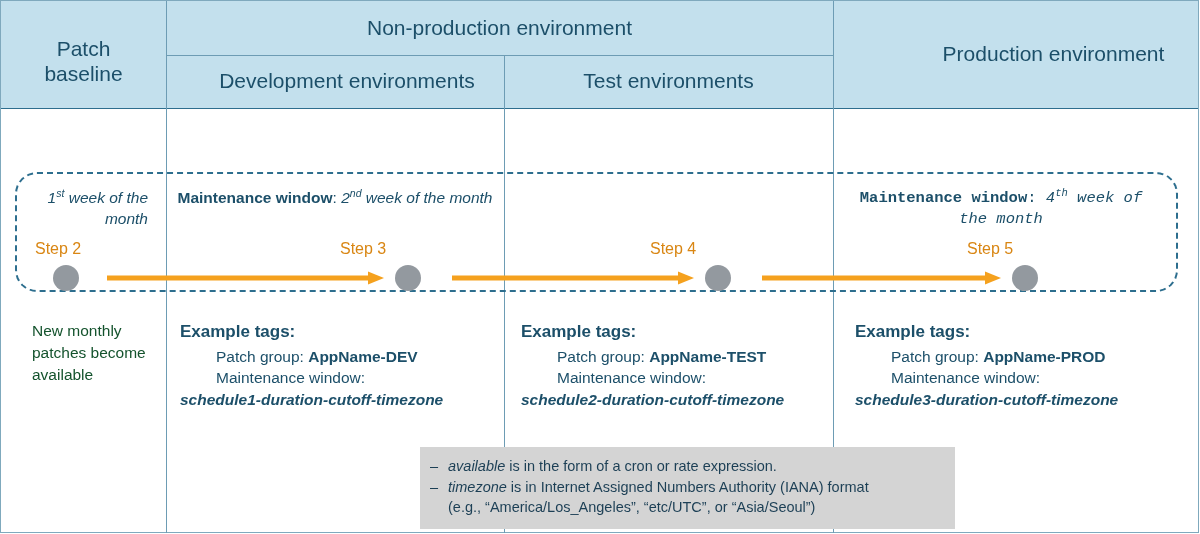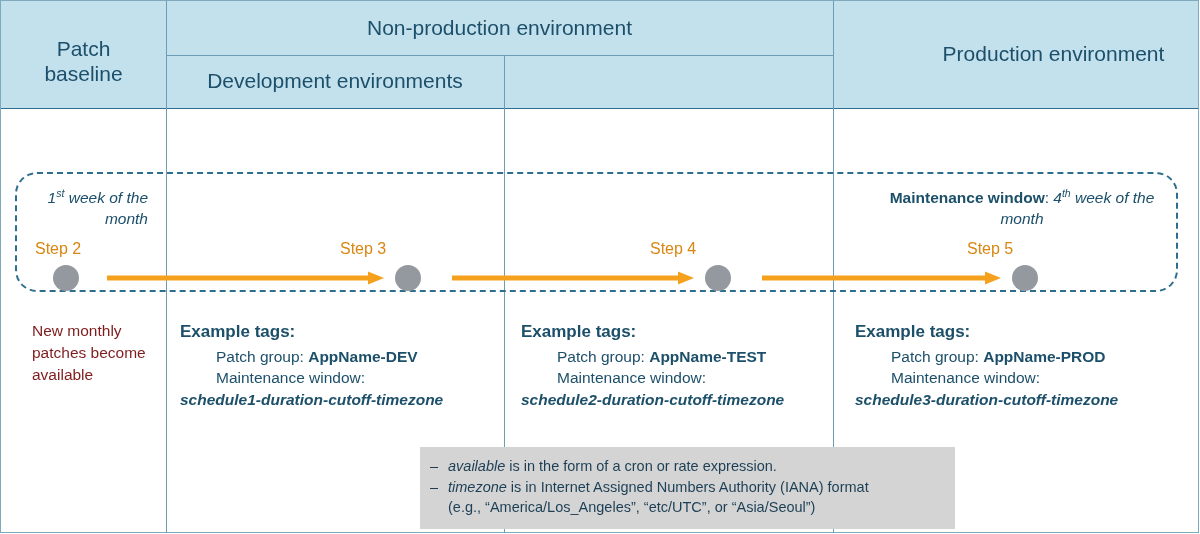--- a/index.html
+++ b/index.html
@@ -33,21 +33,21 @@
     display:flex;align-items:center;justify-content:center;
     text-align:center;
     color:#1c4f69;
     font-size:21px;
     font-weight:400;
     line-height:1.18;
     box-sizing:border-box;
   }
   .hdr-patch{left:1px;top:8px;width:165px;height:107px;font-size:21px;}
   .hdr-nonprod{left:166px;top:1px;width:667px;height:54px;font-size:21px;}
-  .hdr-dev{left:166px;top:55px;width:338px;height:53px;}
+  .hdr-dev{left:178px;top:55px;width:338px;height:53px;}
   .hdr-test{left:504px;top:55px;width:329px;height:53px;}
   .hdr-prod{left:833px;top:1px;width:441px;height:107px;}
 
   .hdr-vline{position:absolute;width:1px;background:#6d9cb4;}
   .hdr-hline{position:absolute;height:1px;background:#6d9cb4;}
 
   
   .col-div{position:absolute;width:1px;background:#6d9cb4;top:108px;height:425px;}
   .hdr-bottom{position:absolute;left:1px;top:108px;width:1197px;height:1px;background:#2d6e8e;}
 
@@ -77,36 +77,36 @@
     position:absolute;
     font-size:15.5px;line-height:1.35;color:#1c4f69;
     text-align:center;
   }
   .mw b{font-weight:700;}
   .mw i{font-style:italic;}
   .mw sup{font-size:0.68em;vertical-align:super;line-height:0;}
   .mw-1{left:28px;top:188px;width:120px;text-align:right;}
   .mw-2{left:176px;top:188px;width:318px;}
   .mw-3{left:514px;top:188px;width:312px;}
-  .mw-4{left:866px;top:188px;width:312px;}
+  .mw-4{left:845px;top:188px;width:312px;font-family:Liberation Mono, monospace;}
 
   
   .step-lbl{
     position:absolute;font-size:16px;color:#d98613;white-space:nowrap;
   }
   .dot{
     position:absolute;width:26px;height:26px;border-radius:50%;
     background:#93999f;
   }
   .oarrow{position:absolute;height:14px;}
 
   
   .baseline-text{
     position:absolute;left:32px;top:320px;width:130px;
-    font-size:15.5px;line-height:1.42;color:#7f1d1d;
+    font-size:15.5px;line-height:1.42;color:#14532d;
   }
   .tags{
     position:absolute;top:320px;
     font-size:15.5px;line-height:1.4;color:#1c4f69;
   }
   .tags .tg-head{font-weight:700;font-size:17px;margin-bottom:2px;}
   .tags .tg-line{white-space:nowrap;margin-left:36px;}
   .tags .tg-line b{font-weight:700;}
   .tags .tg-sched{font-weight:700;font-style:italic;white-space:nowrap;}
   .tags-dev{left:180px;width:330px;}
@@ -135,37 +135,41 @@
   <div class="hdr-band"></div>
 
   <div class="hdr-cell hdr-patch">
     <div>
       <div>Patch</div>
       <div>baseline</div>
     </div>
   </div>
   <div class="hdr-cell hdr-nonprod">Non-production environment</div>
   <div class="hdr-cell hdr-dev">Development environments</div>
+  <div class="hdr-cell hdr-test">Test environments</div>
   <div class="hdr-cell hdr-prod">Production environment</div>
 
   <div class="hdr-vline" style="left:166px;top:1px;height:107px;"></div>
   <div class="hdr-vline" style="left:504px;top:55px;height:53px;"></div>
   <div class="hdr-vline" style="left:833px;top:1px;height:107px;"></div>
   <div class="hdr-hline" style="left:166px;top:55px;width:667px;"></div>
   <div class="hdr-bottom"></div>
 
   <div class="col-div" style="left:166px;"></div>
   <div class="col-div" style="left:504px;"></div>
   <div class="col-div" style="left:833px;"></div>
 
 
   <div class="dashed-box"></div>
 
   <div class="mw mw-1">
     <i><span>1</span><sup>st</sup><span> week of the month</span></i>
+  </div>
+  <div class="mw mw-2">
+    <b>Maintenance  window</b>: <i><span>2</span><sup>nd</sup><span> week of the month</span></i>
   </div>
   <div class="mw mw-4">
     <b>Maintenance  window</b>: <i><span>4</span><sup>th</sup><span> week of the month</span></i>
   </div>
 
   <span class="step-lbl" style="left:35px;top:240px;">Step 2</span>
   <span class="step-lbl" style="left:340px;top:240px;">Step 3</span>
   <span class="step-lbl" style="left:650px;top:240px;">Step 4</span>
   <span class="step-lbl" style="left:967px;top:240px;">Step 5</span>
 

